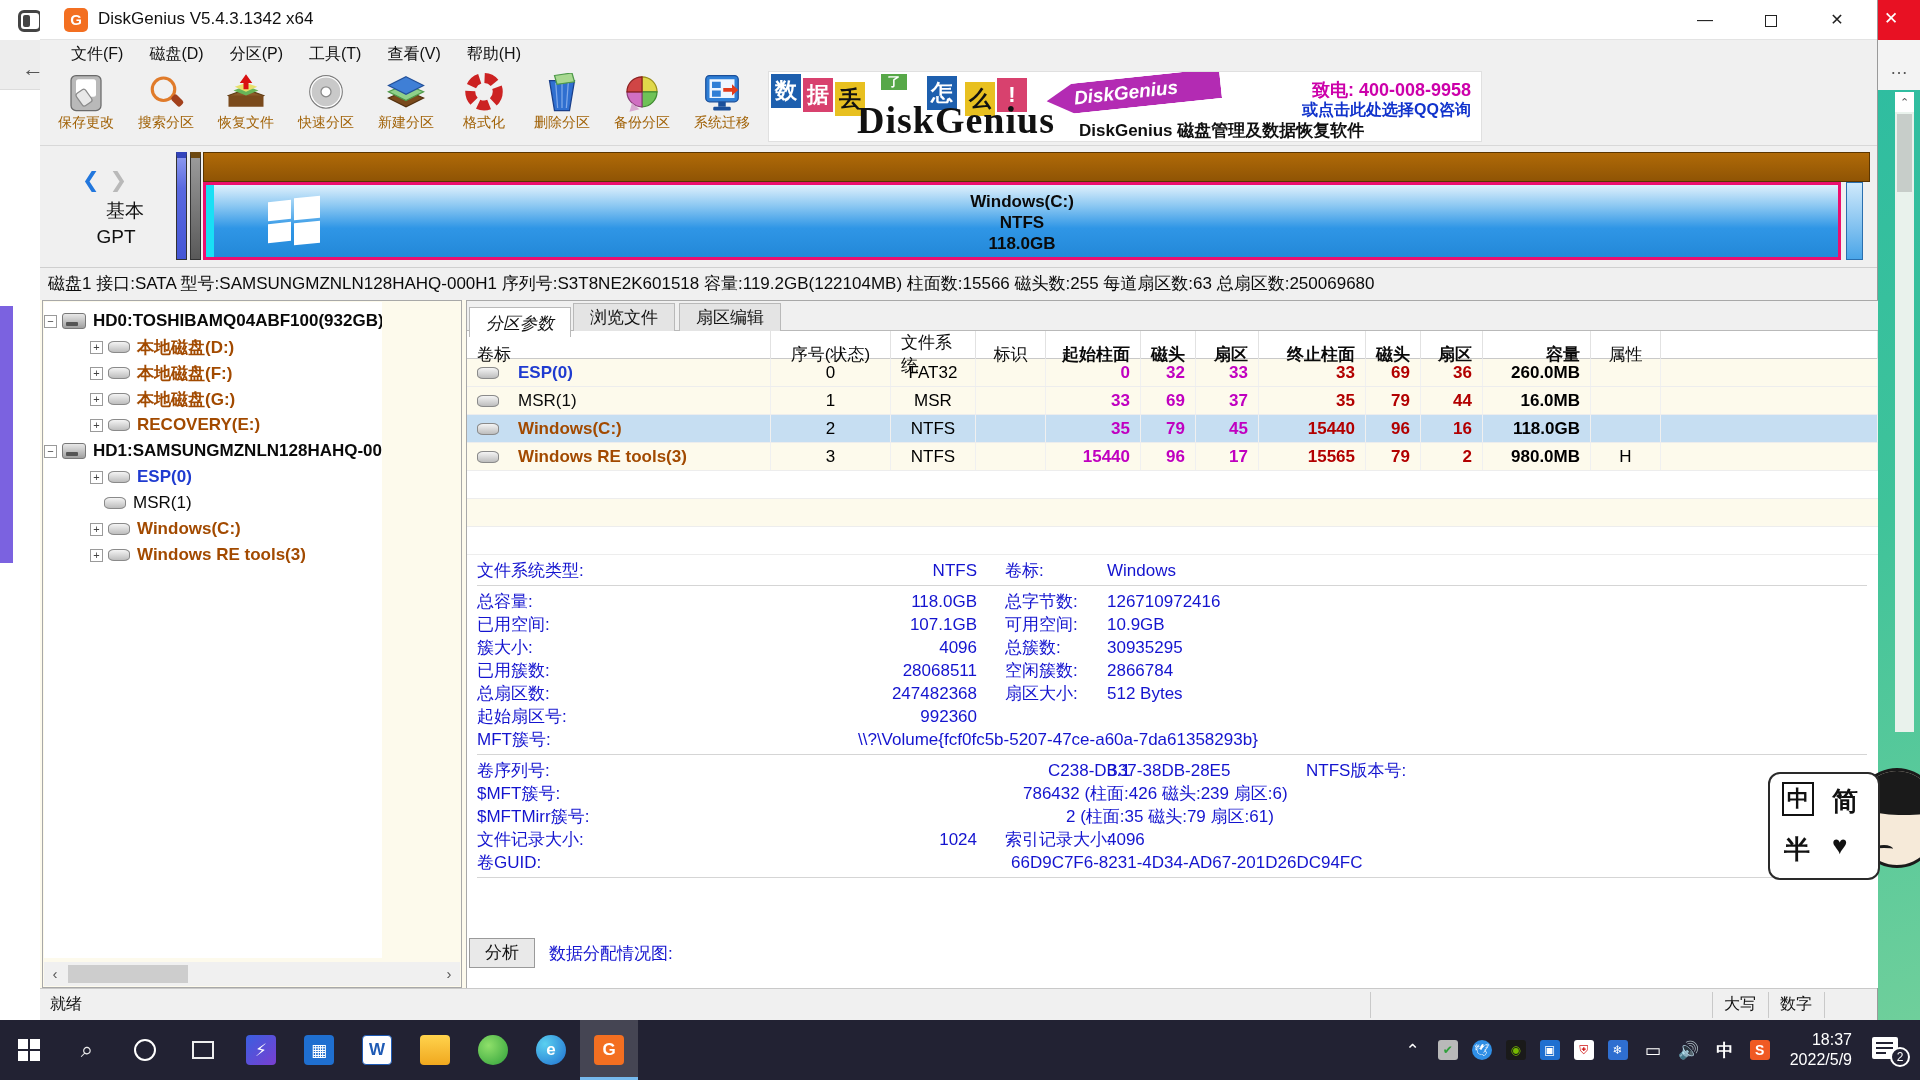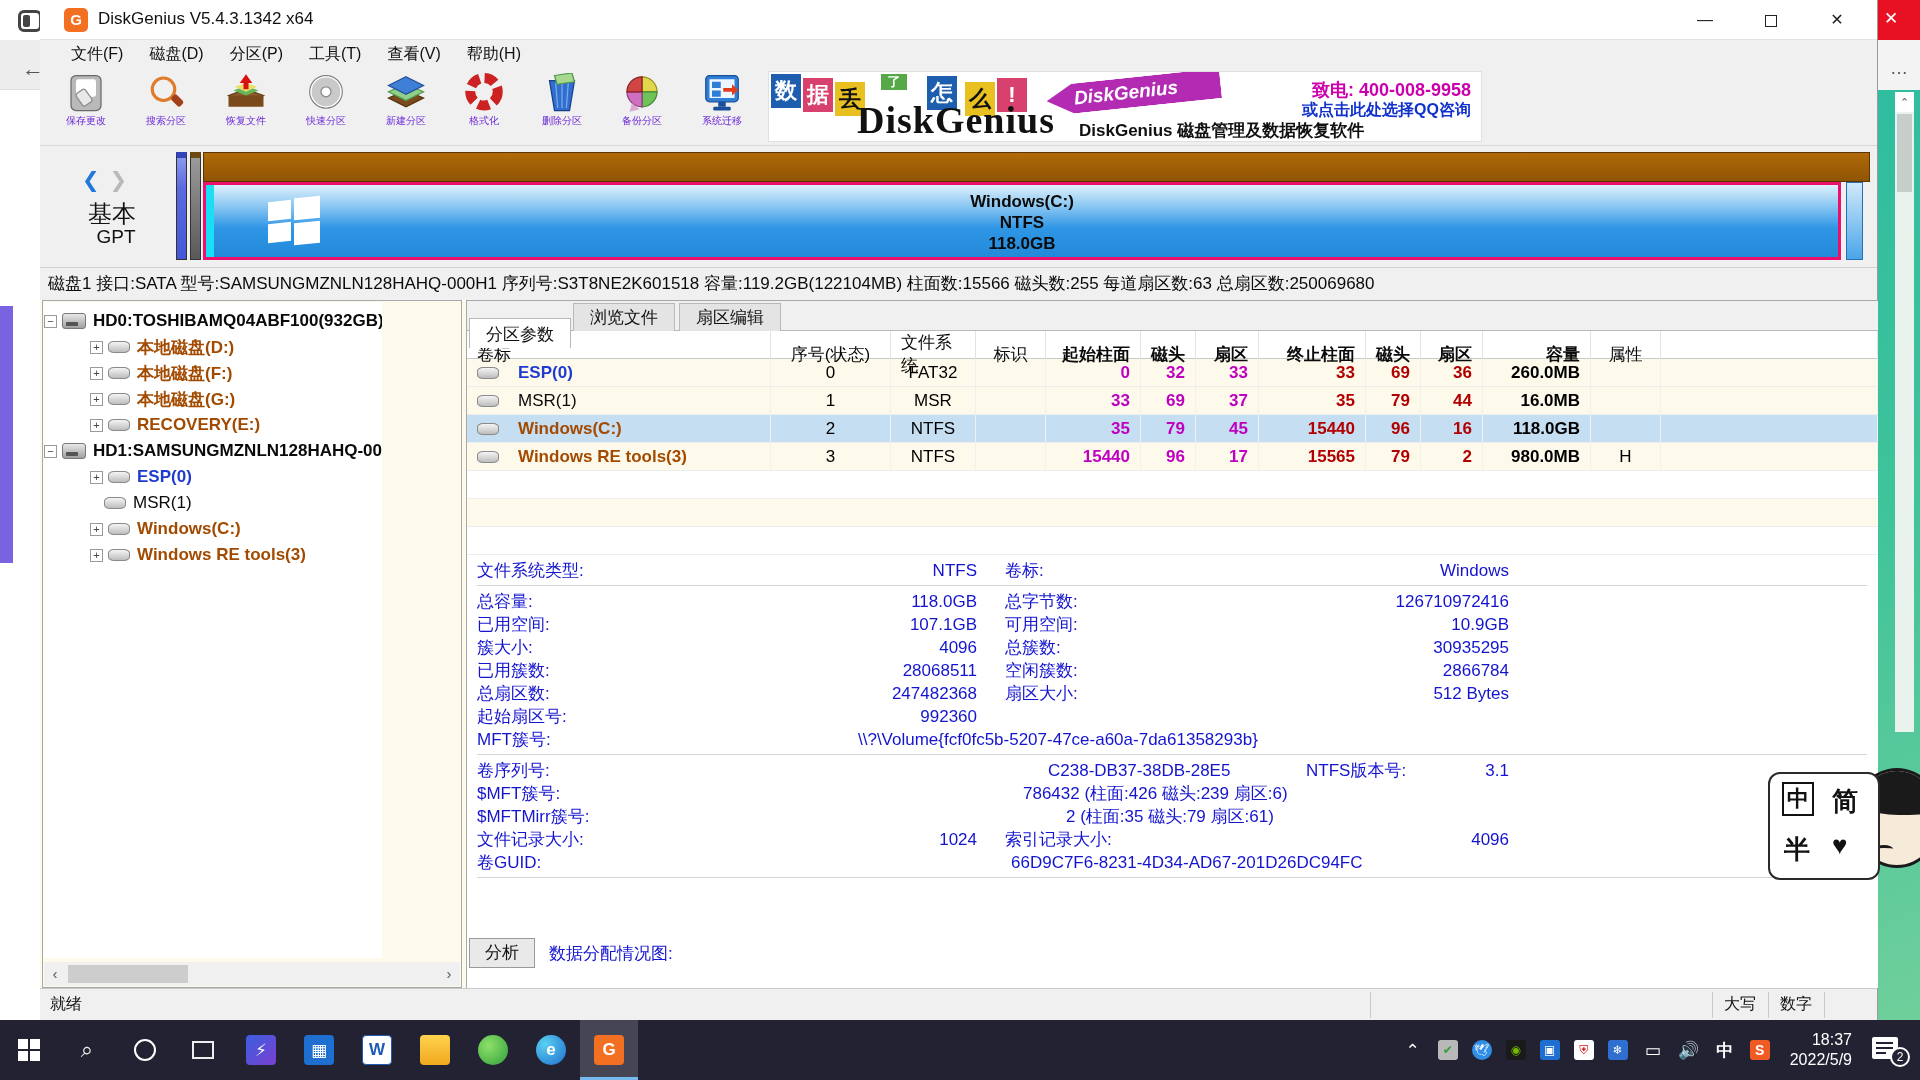--- a/index.html
+++ b/index.html
@@ -36,36 +36,36 @@
   #btn-max b { display:inline-block; width:12px; height:12px; border:1.5px solid #222; vertical-align:middle; }
 
   
   #menubar { left:0; top:40px; width:100%; height:28px; background:#f0f0f0; display:flex; align-items:center; padding-left:18px; gap:0; }
   .menu-item { font-size:16px; color:#111; padding:0 13px; height:28px; line-height:28px; }
 
   
   #toolbar { left:0; top:68px; width:100%; height:78px; background:#f0f0f0; border-bottom:1px solid #d8d8d8; }
   .tool-btn { top:3px; width:76px; height:72px; text-align:center; }
   .tool-btn svg { width:42px; height:40px; display:block; margin:2px auto 0; }
-  .tool-label { font-size:10px; color:#6d28d9; display:block; margin-top:1px; }
+  .tool-label { font-size:14px; color:#a16207; display:block; margin-top:1px; }
 
   
   #banner { left:728px; top:3px; width:714px; height:71px; background:#fff; overflow:hidden; border:1px solid #e0e0e0; }
   .tile { position:absolute; top:2px; width:30px; height:34px; color:#fff; font-weight:bold; font-size:22px; text-align:center; line-height:34px; }
   #banner-brand { position:absolute; left:88px; top:26px; font-size:38px; font-weight:bold; color:#111; font-family:"Liberation Serif","DejaVu Serif",serif; letter-spacing:1px; }
   #banner-ribbon { position:absolute; left:262px; top:6px; width:190px; height:30px; background:#b32bb3; color:#fff; font-weight:bold; font-size:19px; font-style:italic; text-align:center; line-height:30px; transform:rotate(-6deg); clip-path:polygon(8% 50%,22% 0,100% 0,100% 100%,22% 100%); }
   #banner-phone { position:absolute; right:10px; top:6px; color:#cc00aa; font-weight:bold; font-size:18px; }
   #banner-qq { position:absolute; right:10px; top:28px; color:#1133cc; font-weight:bold; font-size:16px; }
   #banner-sub { position:absolute; left:310px; top:47px; font-size:17px; color:#111; font-weight:bold; }
 
   
   #diskpanel { left:0; top:146px; width:100%; height:122px; background:#f0f0f0; border-bottom:1px solid #cfcfcf; }
   #nav-arrows { left:42px; top:22px; font-size:21px; }
   #nav-prev { color:#2277dd; } #nav-next { color:#b9b9b9; margin-left:4px; }
-  #disk-type1 { left:48px; top:52px; width:56px; text-align:left; font-size:24px; color:#111; }
+  #disk-type1 { left:48px; top:52px; width:56px; text-align:right; font-size:19px; color:#111; }
   #disk-type2 { left:48px; top:80px; width:56px; text-align:center; font-size:19px; color:#111; }
   .strip { top:6px; width:11px; height:108px; border:1px solid #333; }
   #strip-esp { left:136px; background:linear-gradient(180deg,#8a97ef 0%,#5a6ae0 30%,#4557d6 100%); border-top:6px solid #3344bb; }
   #strip-msr { left:150px; background:linear-gradient(180deg,#9a9a9a,#595959); border-top:6px solid #6e4a12; }
   #diskbar-top { left:163px; top:6px; width:1667px; height:30px; background:linear-gradient(180deg,#b06a08,#8f5404); border:1px solid #5a3500; }
   #part-c { left:163px; top:36px; width:1638px; height:78px; border:3px solid #ec0f6e; background:linear-gradient(180deg,#dff0fc 0%,#8ec9f2 28%,#2f96e6 60%,#2388d8 100%); }
   #part-c-cyan { position:absolute; left:0; top:0; width:8px; height:100%; background:#19dff5; }
   #part-c-label { position:absolute; left:0; top:6px; width:100%; text-align:center; color:#0a0a0a; font-size:17px; font-weight:bold; line-height:21px; }
   #winlogo { position:absolute; left:62px; top:12px; width:52px; height:48px; }
   #winlogo i { position:absolute; background:#fff; }
@@ -92,41 +92,41 @@
   .t-esp  { font-weight:bold; color:#1f3bd0; font-size:17px; }
   .t-msr  { color:#0a0a0a; font-size:17px; } .ind2 { margin-left:46px; }
   #tree-hscroll { position:absolute; left:1px; bottom:1px; width:416px; height:24px; background:#f0f0f0; display:flex; justify-content:space-between; align-items:center; }
   .hs-arrow { width:22px; height:24px; color:#555; font-size:15px; text-align:center; line-height:24px; background:#f0f0f0; }
   #hs-thumb { position:absolute; left:24px; top:3px; width:120px; height:18px; background:#cdcdcd; }
 
   
   #main-pane { left:426px; top:0; width:1412px; height:688px; background:#fff; border-top:1px solid #a8a8a8; border-left:1px solid #a8a8a8; overflow:hidden; }
   #tabbar { position:absolute; left:0; top:0; width:100%; height:30px; background:#f0f0f0; border-bottom:1px solid #b9b9b9; }
   .tab { position:absolute; top:2px; height:28px; padding:0 16px; font-size:17px; line-height:28px; color:#111; background:#e4e4e4; border:1px solid #b9b9b9; border-bottom:none; }
-  .tab.active { background:#fff; top:17px; height:30px; line-height:31px; z-index:2; }
+  .tab.active { background:#fff; top:6px; height:30px; line-height:31px; z-index:2;font-style:italic; }
   #tab-0 { left:2px; } #tab-1 { left:106px; } #tab-2 { left:212px; }
 
   #ptable { position:absolute; left:0; top:30px; width:100%; }
   .trow { display:grid; grid-template-columns:304px 120px 85px 70px 95px 55px 63px 107px 55px 62px 108px 70px 1fr; height:28px; align-items:center; border-bottom:1px solid #ededed; font-size:17px; }
   .trow.head { color:#0a0a0a; border-bottom:1px solid #c9c9c9; background:#fff; height:28px; }
   .trow > div { height:100%; display:flex; align-items:center; border-right:1px solid #f0f0f0; padding:0 10px; }
   .trow.head > div { border-right:1px solid #e2e2e2; }
   .cell-c { justify-content:center; } .cell-r { justify-content:flex-end;font-weight:bold; }
   .row-cream { background:#fdfaec; } .row-white { background:#ffffff; } .row-sel { background:#c6def2; }
   .vol-name { font-weight:bold; margin-left:12px; }
   .vn-esp { color:#1f3bd0; } .vn-msr { color:#0a0a0a; font-weight:normal; } .vn-part { color:#a24a00; }
   .num-start { color:#c000c0; } .num-end { color:#b20000; }
 
   
   #details { position:absolute; left:0; top:258px; width:100%; font-size:17px; color:#1414cf; }
   .drow { position:relative; height:23px; line-height:23px; white-space:nowrap; }
   .dl  { position:absolute; left:10px; }
   .dlv { position:absolute; left:150px; width:360px; text-align:right; }
   .drl { position:absolute; left:538px; }
-  .drv { position:absolute; left:640px; width:402px; text-align:right; }
+  .drv { position:absolute; left:640px; width:402px; text-align:left; }
   .dsep { height:1px; background:#d5d5d5; margin:3px 0 4px 10px; width:1390px; }
   .freeleft { width:auto; text-align:right; }
   #analyze-row { position:absolute; left:0; top:637px; height:34px; width:100%; }
   #analyze-btn { position:absolute; left:2px; top:0; width:66px; height:30px; background:#e9e9e9; border:1px solid #9a9a9a; font-size:17px; color:#111; text-align:center; line-height:28px; }
   #analyze-label { position:absolute; left:82px; top:4px; font-size:17px; color:#1414cf; }
 
   
   #statusbar { left:0; top:988px; width:100%; height:32px; background:#f0f0f0; border-top:1px solid #c9c9c9; font-size:16px; color:#111; }
   #status-ready { left:10px; top:5px; }
   .st-sep { top:3px; width:1px; height:26px; background:#c9c9c9; }

